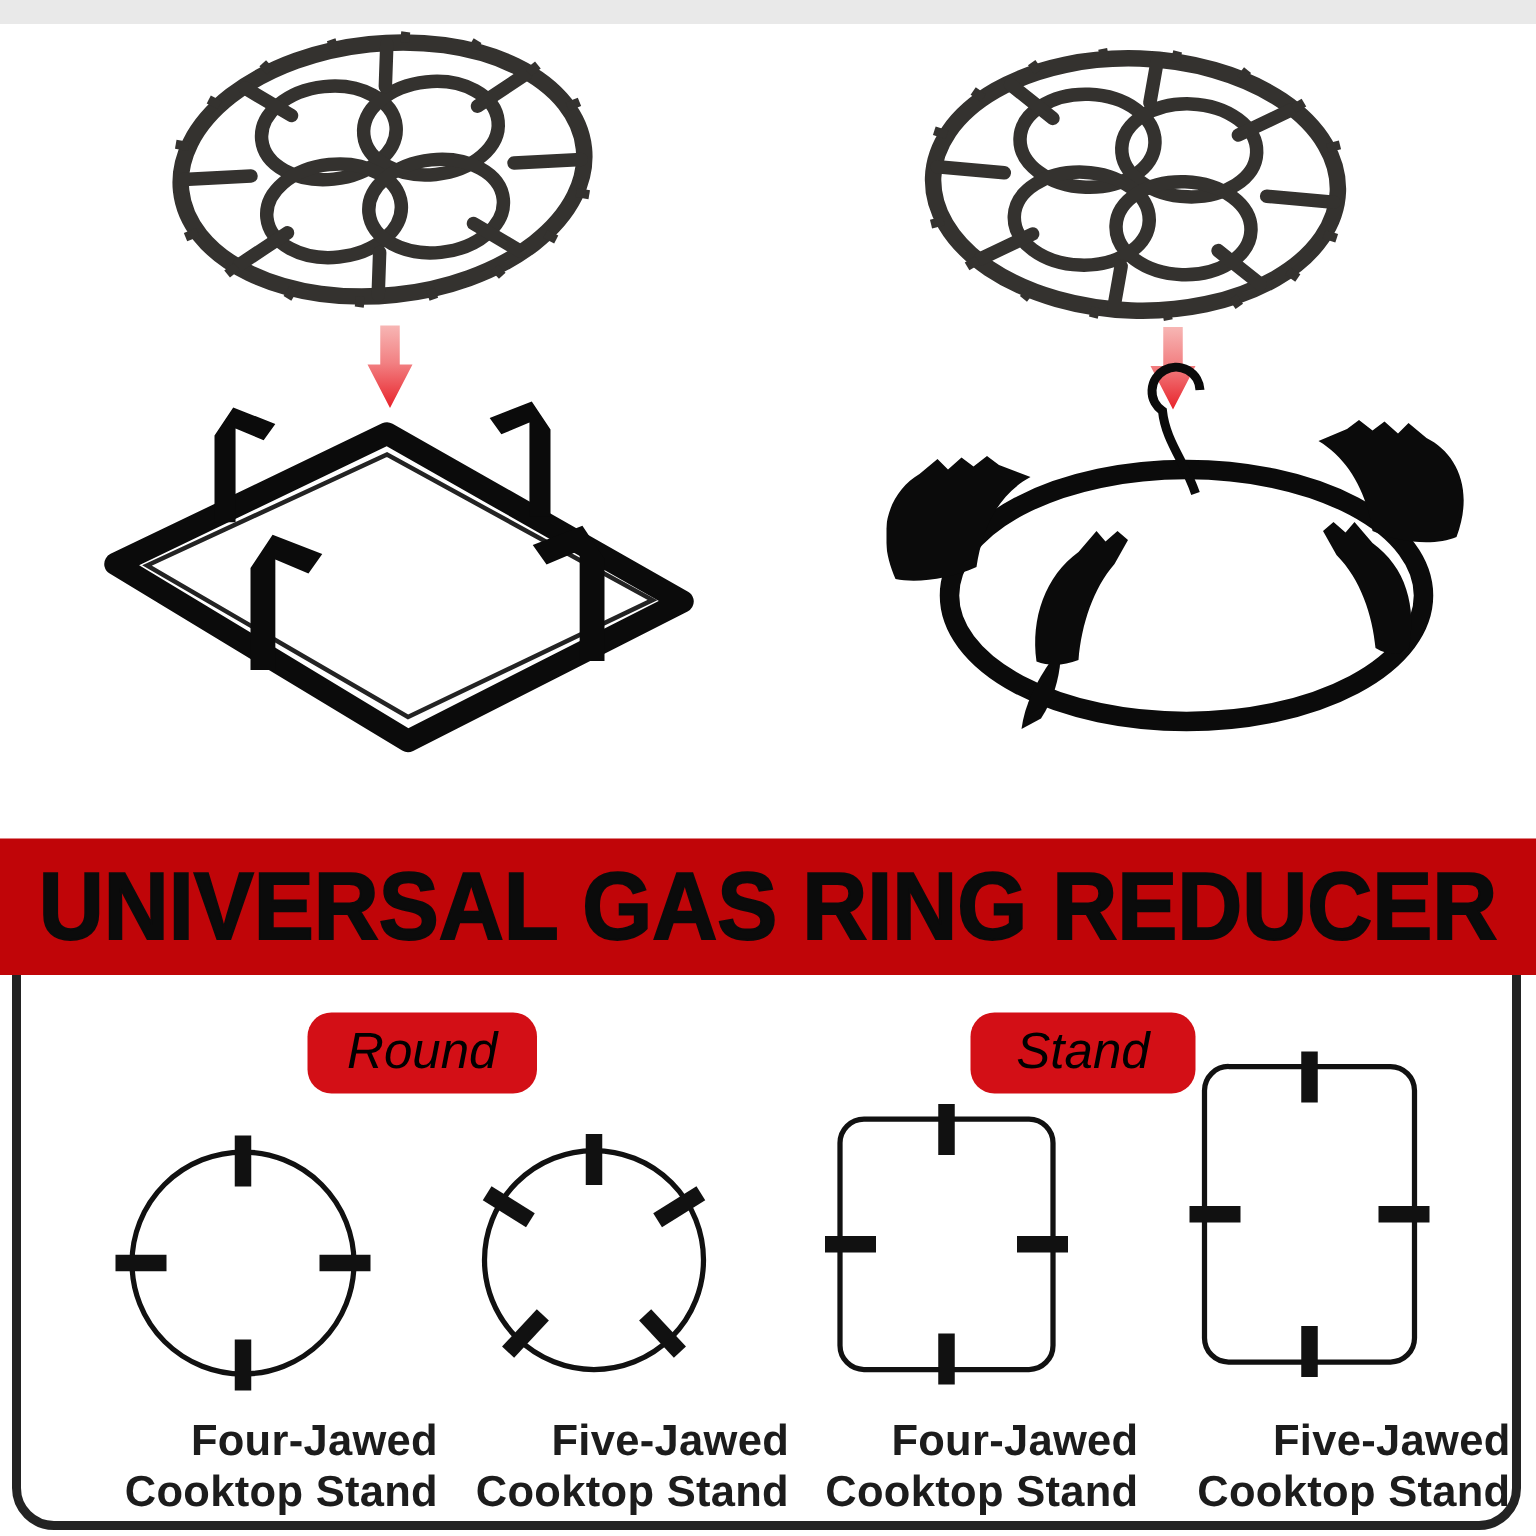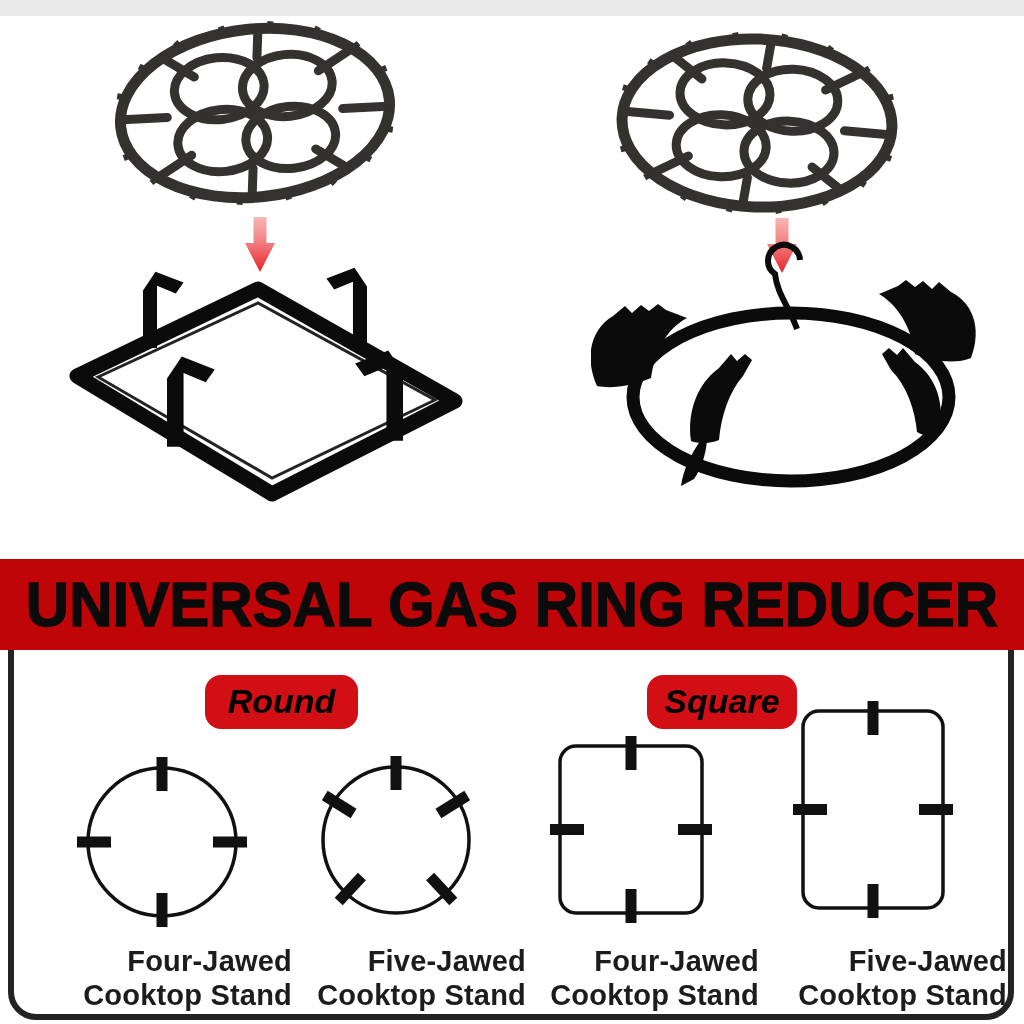--- a/index.html
+++ b/index.html
@@ -32,21 +32,21 @@
   }
   
   .compat-box{
     position:absolute;left:8px;top:600px;width:1006px;height:404px;
     box-sizing:border-box;border:6px solid var(--panel-border);
     border-radius:28px;background:#fff;z-index:1;
   }
   .badge{
     position:absolute;z-index:4;background:var(--badge-bg);border-radius:16px;
     display:flex;align-items:center;justify-content:center;
-    font-style:italic;font-weight:bold;font-size:34px;color:#000;
+    font-style:italic;font-weight:normal;font-size:34px;color:#000;
   }
   .badge span{transform:translateY(-1px);}
   .diagram{position:absolute;z-index:4;}
   .dlabel{
     position:absolute;z-index:4;width:260px;top:929px;text-align:right;
     font-size:29px;font-weight:600;color:var(--label-text);
     line-height:1.17;letter-spacing:0.2px;
   }
 </style>
 </head>
@@ -137,21 +137,21 @@
   <div class="banner">
     <h1>UNIVERSAL GAS RING REDUCER</h1>
   </div>
 
   <div class="compat-box"></div>
 
   <div class="badge" style="left:205px;top:659px;width:153px;height:54px">
     <span>Round</span>
   </div>
   <div class="badge" style="left:647px;top:659px;width:150px;height:54px">
-    <span>Square</span>
+    <span>Stand</span>
   </div>
 
   <svg class="diagram" id="diag0" style="left:67px;top:731px" width="190" height="190" viewBox="0 0 190 190">
       <circle cx="95" cy="95" r="74" fill="none" stroke="#111111" stroke-width="3.5"></circle>
       <line x1="95" y1="44" x2="95" y2="10" stroke="#111111" stroke-width="11"></line>
       <line x1="146" y1="95" x2="180" y2="95" stroke="#111111" stroke-width="11"></line>
       <line x1="44" y1="95" x2="10" y2="94.99999999999999" stroke="#111111" stroke-width="11"></line>
       <line x1="94.99999999999999" y1="146" x2="94.99999999999999" y2="180" stroke="#111111" stroke-width="11"></line>
     </svg>
   <svg class="diagram" id="diag1" style="left:301px;top:729px" width="190" height="190" viewBox="0 0 190 190">

